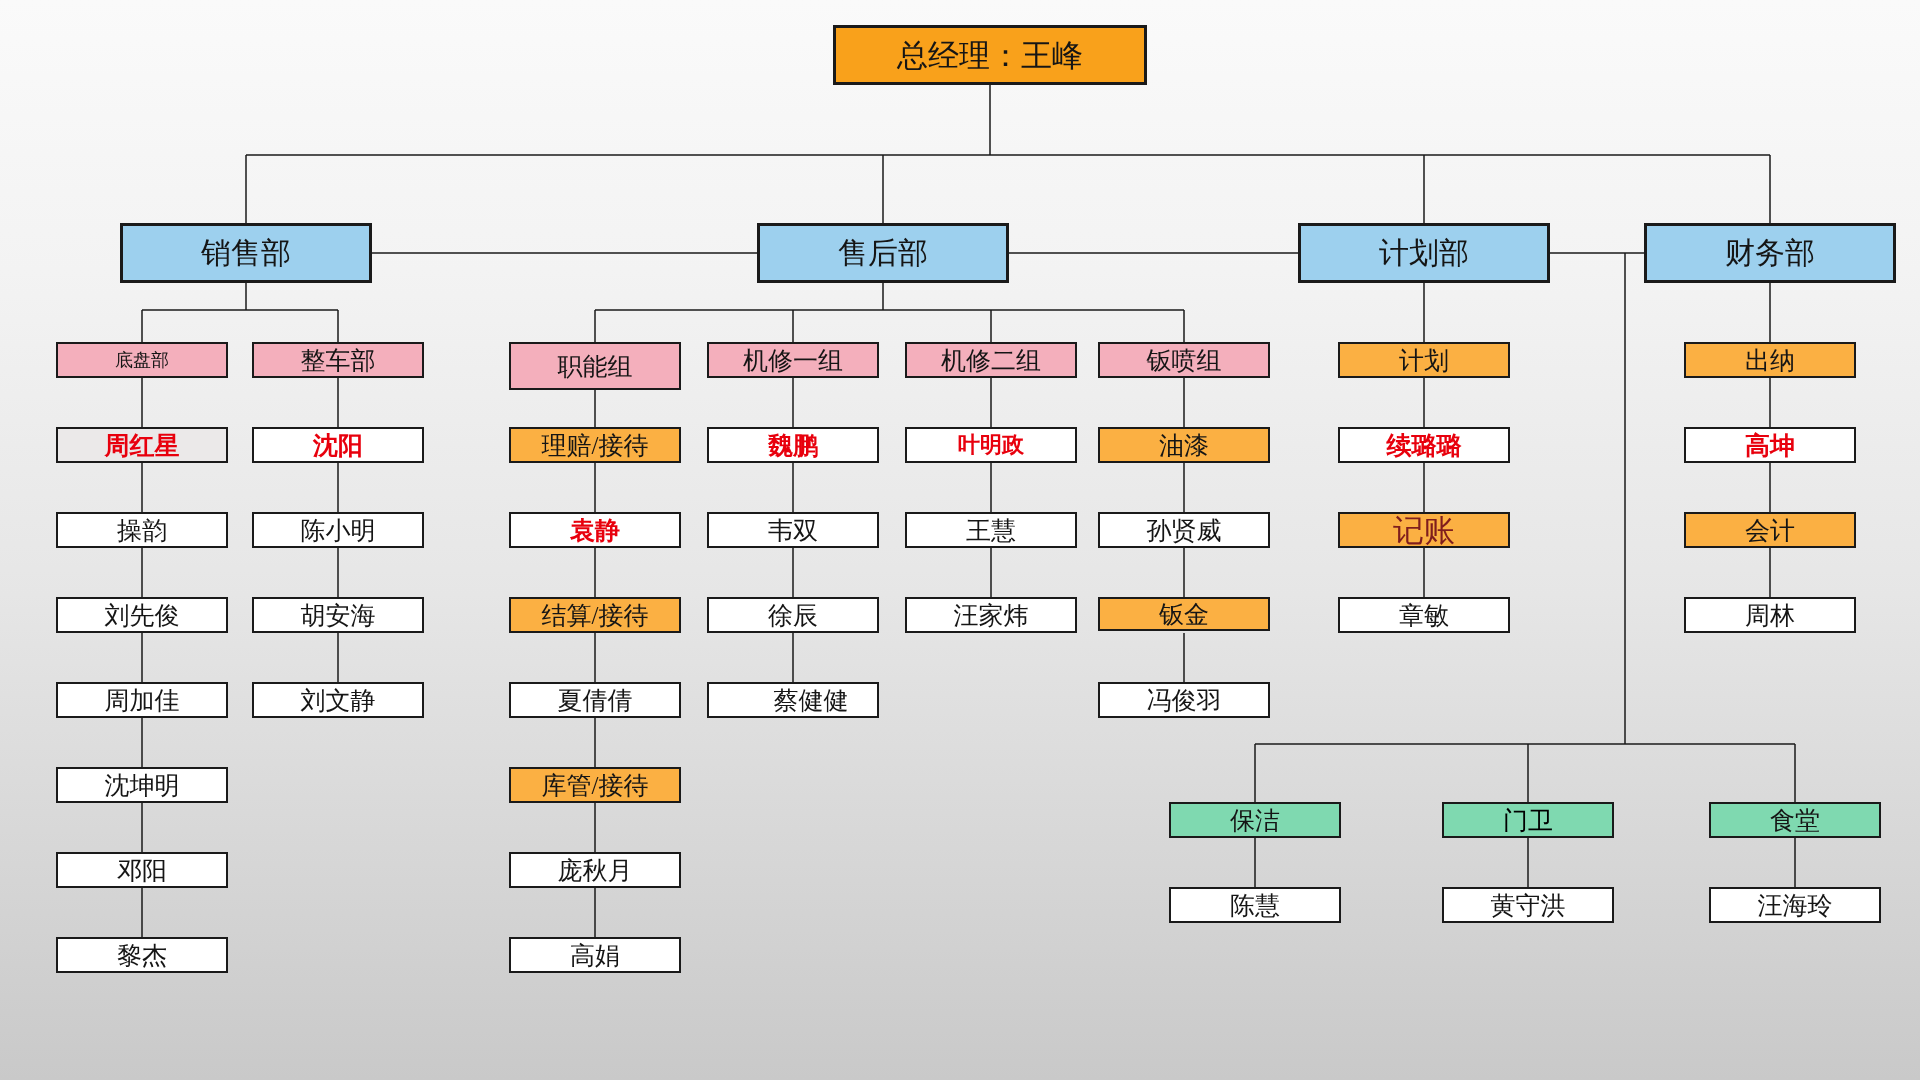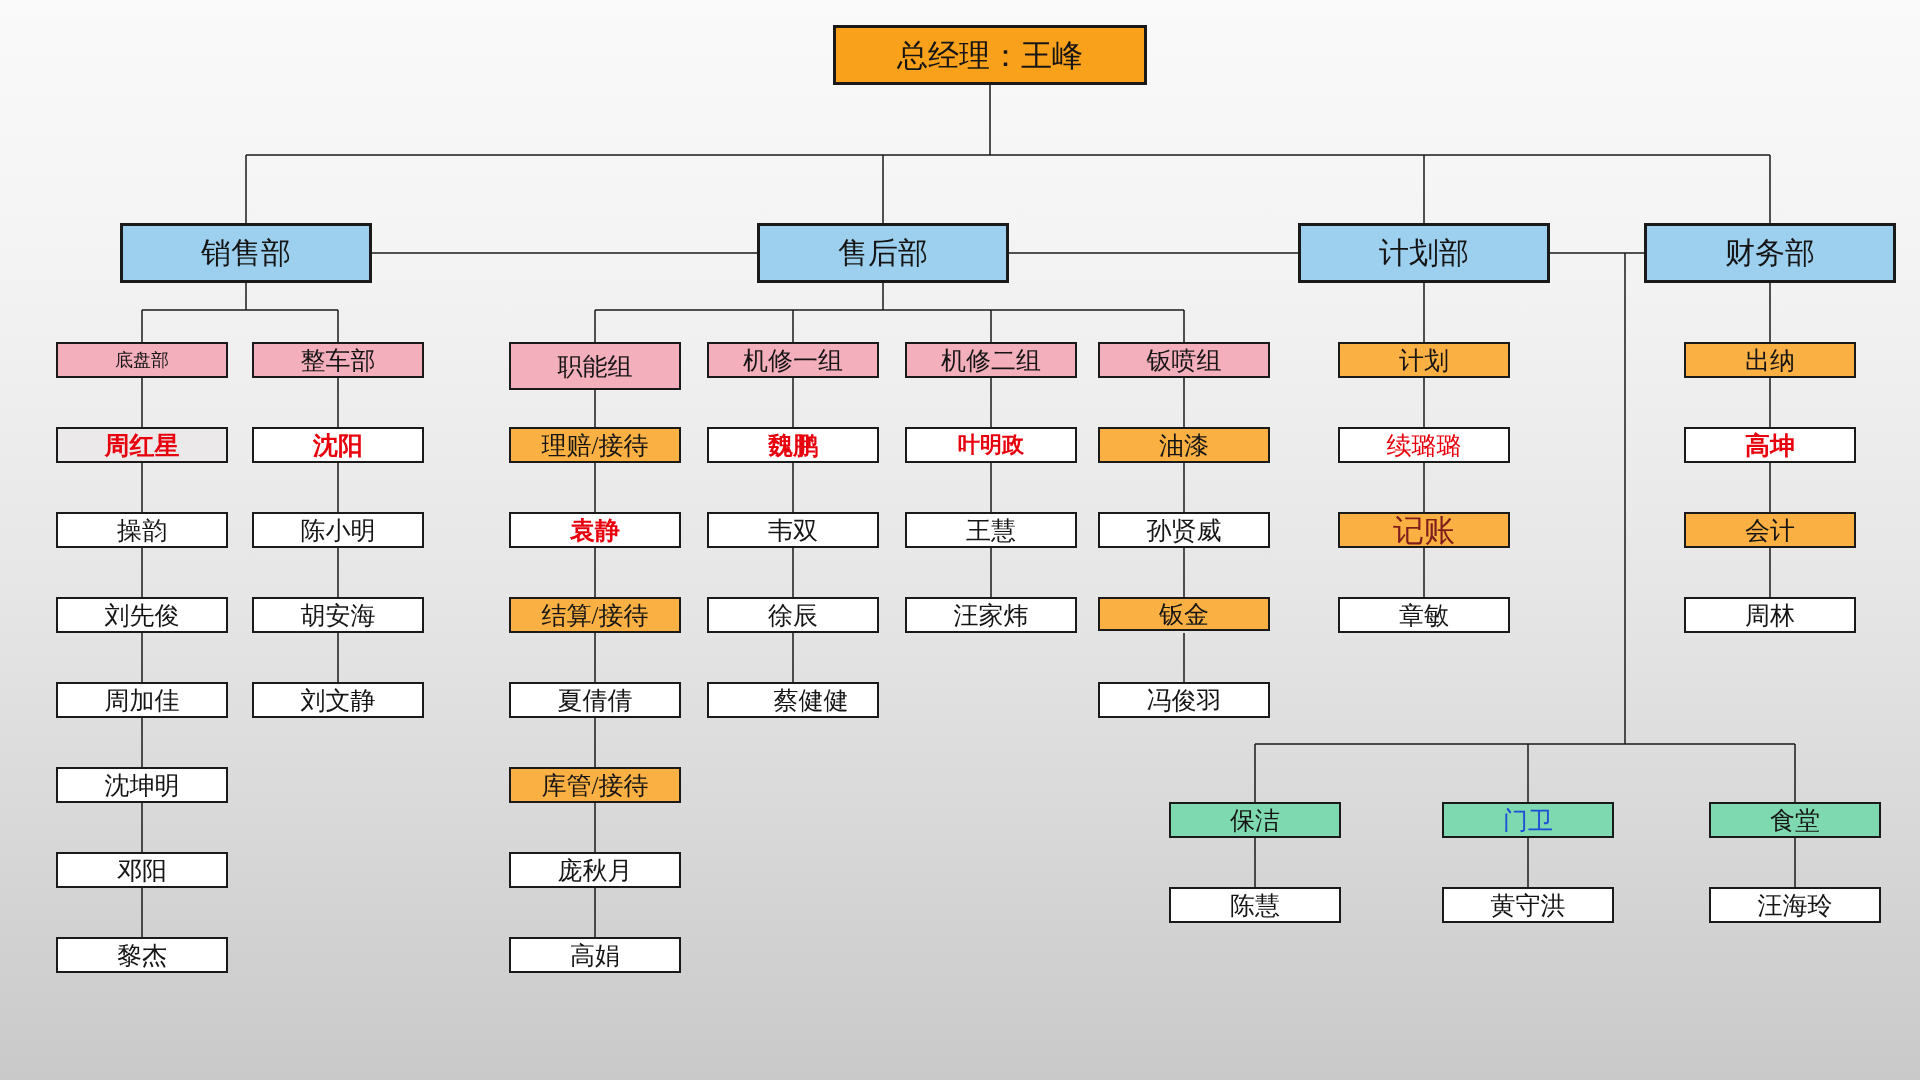--- a/index.html
+++ b/index.html
@@ -125,27 +125,27 @@
       <div class="node" style="left: 905px; top: 342px; width: 172px; height: 36px; background: rgb(244, 175, 188); color: rgb(21, 21, 21); font-weight: 400; font-size: 25px; border: 2.5px solid rgb(26, 26, 26);">机修二组</div>
       <div class="node" style="left: 905px; top: 427px; width: 172px; height: 36px; background: rgb(255, 255, 255); color: rgb(232, 0, 13); font-weight: 700; font-size: 22px; border: 2.5px solid rgb(26, 26, 26);">叶明政</div>
       <div class="node" style="left: 905px; top: 512px; width: 172px; height: 36px; background: rgb(255, 255, 255); color: rgb(21, 21, 21); font-weight: 400; font-size: 25px; border: 2.5px solid rgb(26, 26, 26);">王慧</div>
       <div class="node" style="left: 905px; top: 597px; width: 172px; height: 36px; background: rgb(255, 255, 255); color: rgb(21, 21, 21); font-weight: 400; font-size: 25px; border: 2.5px solid rgb(26, 26, 26);">汪家炜</div>
       <div class="node" style="left: 1098px; top: 342px; width: 172px; height: 36px; background: rgb(244, 175, 188); color: rgb(21, 21, 21); font-weight: 400; font-size: 25px; border: 2.5px solid rgb(26, 26, 26);">钣喷组</div>
       <div class="node" style="left: 1098px; top: 427px; width: 172px; height: 36px; background: rgb(251, 176, 67); color: rgb(21, 21, 21); font-weight: 400; font-size: 25px; border: 2.5px solid rgb(26, 26, 26);">油漆</div>
       <div class="node" style="left: 1098px; top: 512px; width: 172px; height: 36px; background: rgb(255, 255, 255); color: rgb(21, 21, 21); font-weight: 400; font-size: 25px; border: 2.5px solid rgb(26, 26, 26);">孙贤威</div>
       <div class="node" style="left: 1098px; top: 597px; width: 172px; height: 34px; background: rgb(251, 176, 67); color: rgb(21, 21, 21); font-weight: 400; font-size: 25px; border: 2.5px solid rgb(26, 26, 26);">钣金</div>
       <div class="node" style="left: 1098px; top: 682px; width: 172px; height: 36px; background: rgb(255, 255, 255); color: rgb(21, 21, 21); font-weight: 400; font-size: 25px; border: 2.5px solid rgb(26, 26, 26);">冯俊羽</div>
       <div class="node" style="left: 1338px; top: 342px; width: 172px; height: 36px; background: rgb(251, 176, 67); color: rgb(21, 21, 21); font-weight: 400; font-size: 25px; border: 2.5px solid rgb(26, 26, 26);">计划</div>
-      <div class="node" style="left: 1338px; top: 427px; width: 172px; height: 36px; background: rgb(255, 255, 255); color: rgb(232, 0, 13); font-weight: 400; font-size: 25px; border: 2.5px solid rgb(26, 26, 26);">续璐璐</div>
+      <div class="node" style="left: 1338px; top: 427px; width: 172px; height: 36px; background: rgb(255, 255, 255); color: rgb(232, 0, 13); font-weight: 700; font-size: 25px; border: 2.5px solid rgb(26, 26, 26);">续璐璐</div>
       <div class="node" style="left: 1338px; top: 512px; width: 172px; height: 36px; background: rgb(251, 176, 67); color: #7f1d1d; font-weight: 400; font-size: 31px; border: 2.5px solid rgb(26, 26, 26);">记账</div>
       <div class="node" style="left: 1338px; top: 597px; width: 172px; height: 36px; background: rgb(255, 255, 255); color: rgb(21, 21, 21); font-weight: 400; font-size: 25px; border: 2.5px solid rgb(26, 26, 26);">章敏</div>
       <div class="node" style="left: 1684px; top: 342px; width: 172px; height: 36px; background: rgb(251, 176, 67); color: rgb(21, 21, 21); font-weight: 400; font-size: 25px; border: 2.5px solid rgb(26, 26, 26);">出纳</div>
       <div class="node" style="left: 1684px; top: 427px; width: 172px; height: 36px; background: rgb(255, 255, 255); color: rgb(232, 0, 13); font-weight: 700; font-size: 25px; border: 2.5px solid rgb(26, 26, 26);">高坤</div>
       <div class="node" style="left: 1684px; top: 512px; width: 172px; height: 36px; background: rgb(251, 176, 67); color: rgb(21, 21, 21); font-weight: 400; font-size: 25px; border: 2.5px solid rgb(26, 26, 26);">会计</div>
       <div class="node" style="left: 1684px; top: 597px; width: 172px; height: 36px; background: rgb(255, 255, 255); color: rgb(21, 21, 21); font-weight: 400; font-size: 25px; border: 2.5px solid rgb(26, 26, 26);">周林</div>
       <div class="node" style="left: 1169px; top: 802px; width: 172px; height: 36px; background: rgb(127, 217, 176); color: rgb(21, 21, 21); font-weight: 400; font-size: 25px; border: 2.5px solid rgb(26, 26, 26);">保洁</div>
       <div class="node" style="left: 1169px; top: 887px; width: 172px; height: 36px; background: rgb(255, 255, 255); color: rgb(21, 21, 21); font-weight: 400; font-size: 25px; border: 2.5px solid rgb(26, 26, 26);">陈慧</div>
-      <div class="node" style="left: 1442px; top: 802px; width: 172px; height: 36px; background: rgb(127, 217, 176); color: #1d4ed8; font-weight: 400; font-size: 25px; border: 2.5px solid rgb(26, 26, 26);">门卫</div>
+      <div class="node" style="left: 1442px; top: 802px; width: 172px; height: 36px; background: rgb(127, 217, 176); color: #000000; font-weight: 400; font-size: 25px; border: 2.5px solid rgb(26, 26, 26);">门卫</div>
       <div class="node" style="left: 1442px; top: 887px; width: 172px; height: 36px; background: rgb(255, 255, 255); color: rgb(21, 21, 21); font-weight: 400; font-size: 25px; border: 2.5px solid rgb(26, 26, 26);">黄守洪</div>
       <div class="node" style="left: 1709px; top: 802px; width: 172px; height: 36px; background: rgb(127, 217, 176); color: rgb(21, 21, 21); font-weight: 400; font-size: 25px; border: 2.5px solid rgb(26, 26, 26);">食堂</div>
       <div class="node" style="left: 1709px; top: 887px; width: 172px; height: 36px; background: rgb(255, 255, 255); color: rgb(21, 21, 21); font-weight: 400; font-size: 25px; border: 2.5px solid rgb(26, 26, 26);">汪海玲</div>
     </div>
 </div>
 
 </body></html>

